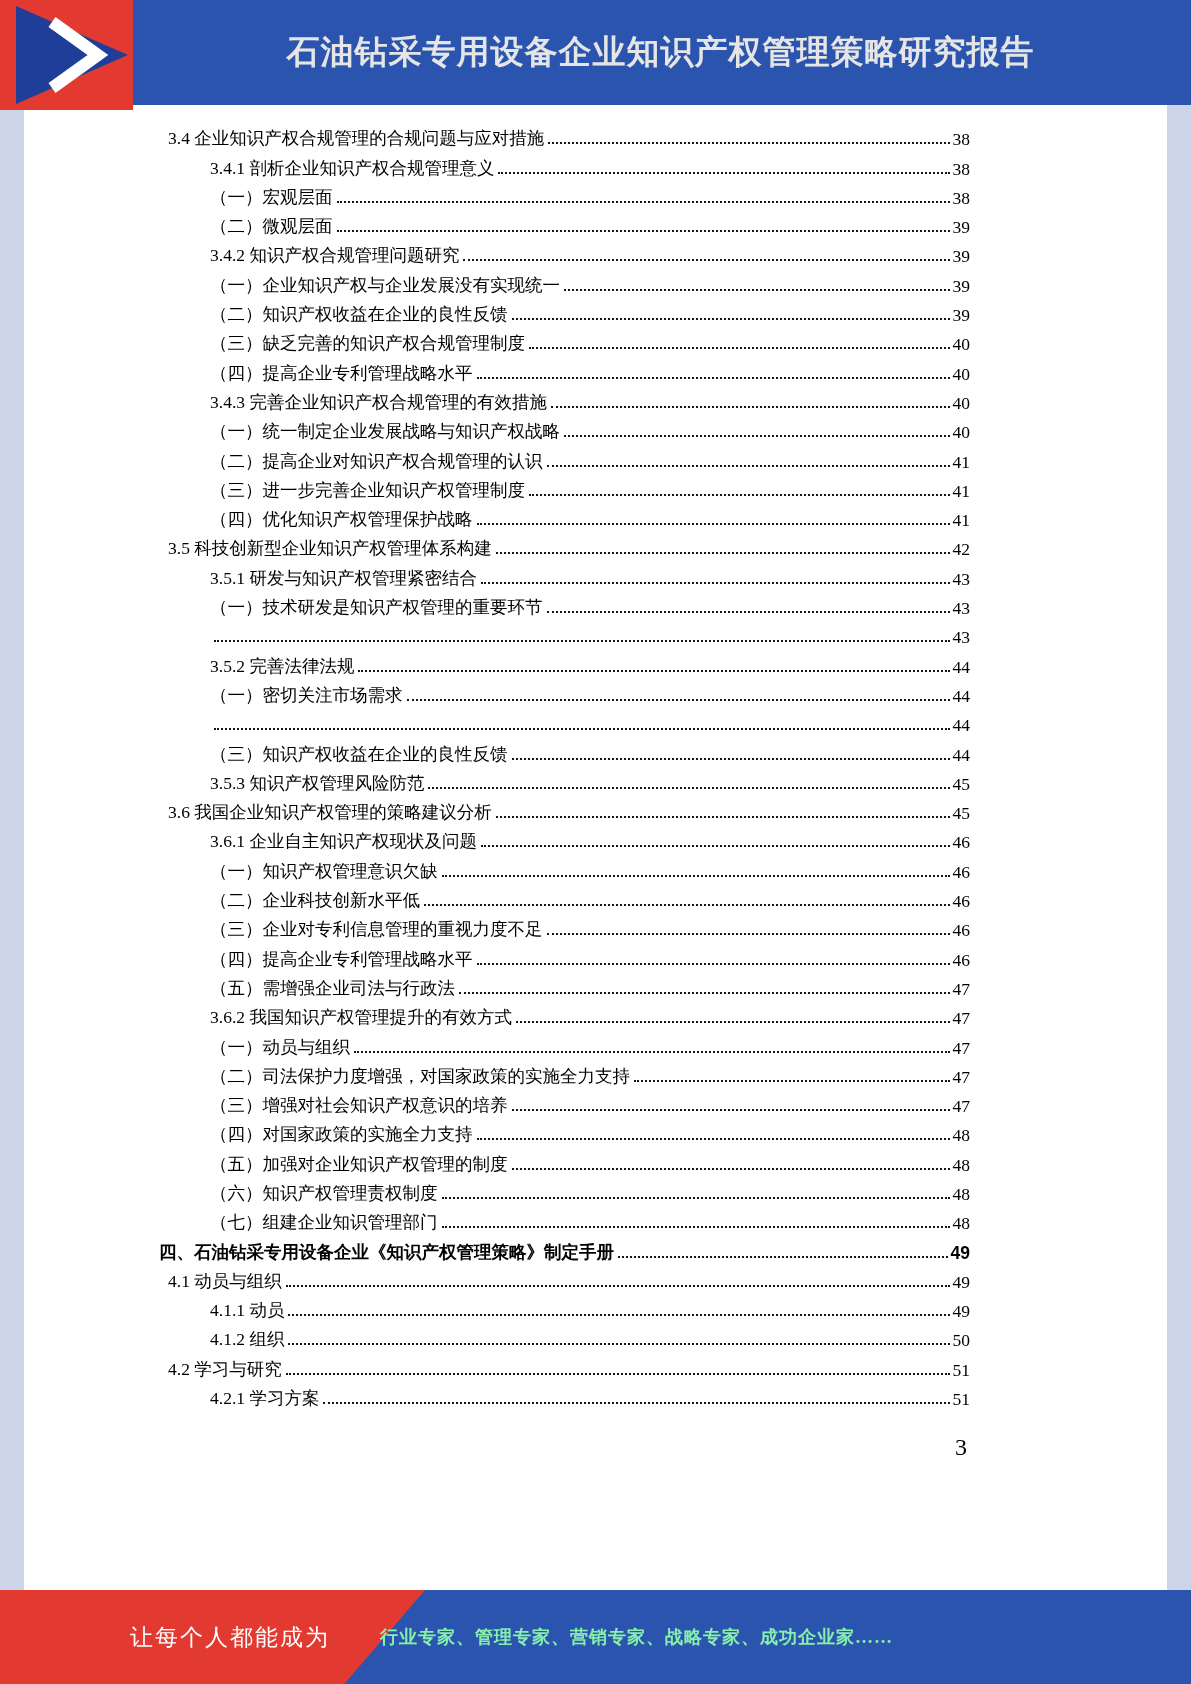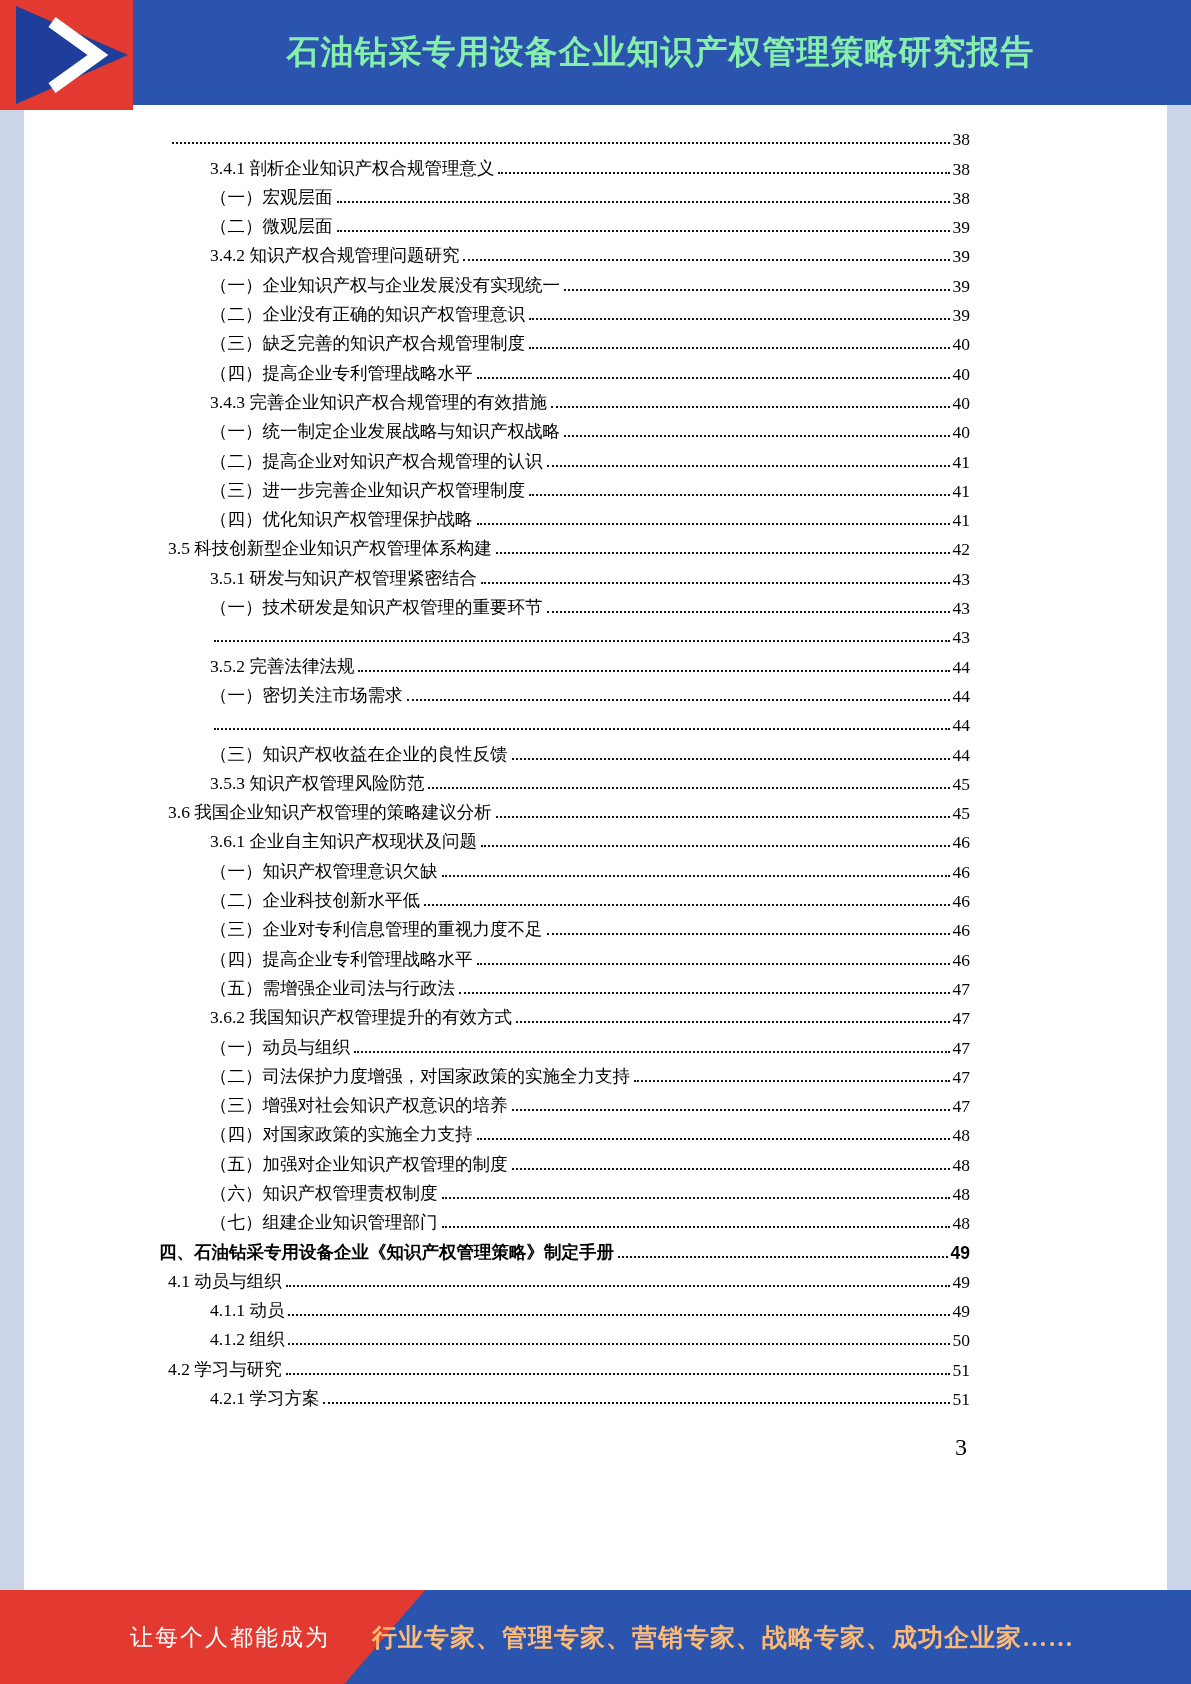--- a/index.html
+++ b/index.html
@@ -18,21 +18,21 @@
     background: var(--blue);
   }
   .arrow-block {
     position: absolute; top: 0; left: 0; width: 133px; height: 110px;
     background: var(--red); z-index: 2;
   }
   .arrow-block svg { display: block; width: 133px; height: 110px; }
   .header-title {
     position: absolute; left: 140px; right: 10px; top: 0; height: 105px;
     display: flex; align-items: center; justify-content: center;
-    color: #86efac; font-weight: 700; font-size: 33px; letter-spacing: 1px;
+    color: #e5e5e5; font-weight: 700; font-size: 33px; letter-spacing: 1px;
     font-family: "Liberation Sans", "DejaVu Sans", sans-serif;
     white-space: nowrap;
   }
 
   
   .page {
     position: absolute; top: 105px; left: 24px; right: 24px; bottom: 94px;
     background: #ffffff;
   }
   .toc { padding: 16px 197px 0 96px; }
@@ -72,43 +72,44 @@
     display: flex; align-items: center; justify-content: flex-start;
     padding-left: 130px;
     text-align: right;
   }
   .footer-red .slogan-left {
     color: #ffffff; font-size: 23px; letter-spacing: 2px;
     font-family: "Liberation Sans", "DejaVu Sans", sans-serif;
     white-space: nowrap;
   }
   .footer-right {
-    position: absolute; left: 372px; right: 0; top: 0; height: 100%;
+    position: absolute; left: 380px; right: 0; top: 0; height: 100%;
     display: flex; align-items: center;
-    color: #fdba74; font-weight: 700; font-size: 25px; letter-spacing: 1px;
+    color: #86efac; font-weight: 700; font-size: 18px; letter-spacing: 1px;
     font-family: "Liberation Serif", "DejaVu Serif", serif;
     white-space: nowrap;
   }
 </style>
 </head>
 <body style="--blue: #2b54ae; --red: #e23a30; --arrow-blue: #1e3e9a;">
 
 <div class="header">
   <div class="arrow-block">
     <svg viewBox="0 0 133 110" aria-hidden="true">
       <polygon points="16,6 128,55 16,104" fill="#1e3e9a"></polygon>
       <path d="M52 22 L98 55 L52 88" stroke="#ffffff" stroke-width="12" fill="none"></path>
     </svg>
   </div>
   <div class="header-title">石油钻采专用设备企业知识产权管理策略研究报告</div>
 </div>
 
 <div class="page">
   <div class="toc" id="toc">
       <div class="toc-row level-2">
+    <span class="toc-label">3.4 企业知识产权合规管理的合规问题与应对措施</span>
     <span class="leader"></span>
     <span class="toc-page">38</span>
   </div>
       <div class="toc-row level-3">
     <span class="toc-label">3.4.1 剖析企业知识产权合规管理意义</span>
     <span class="leader"></span>
     <span class="toc-page">38</span>
   </div>
       <div class="toc-row level-3">
     <span class="toc-label">（一）宏观层面</span>
@@ -124,21 +125,21 @@
     <span class="toc-label">3.4.2 知识产权合规管理问题研究</span>
     <span class="leader"></span>
     <span class="toc-page">39</span>
   </div>
       <div class="toc-row level-3">
     <span class="toc-label">（一）企业知识产权与企业发展没有实现统一</span>
     <span class="leader"></span>
     <span class="toc-page">39</span>
   </div>
       <div class="toc-row level-3">
-    <span class="toc-label">（二）企业没有正确的知识产权管理意识</span>
+    <span class="toc-label">（二）知识产权收益在企业的良性反馈</span>
     <span class="leader"></span>
     <span class="toc-page">39</span>
   </div>
       <div class="toc-row level-3">
     <span class="toc-label">（三）缺乏完善的知识产权合规管理制度</span>
     <span class="leader"></span>
     <span class="toc-page">40</span>
   </div>
       <div class="toc-row level-3">
     <span class="toc-label">（四）提高企业专利管理战略水平</span>

